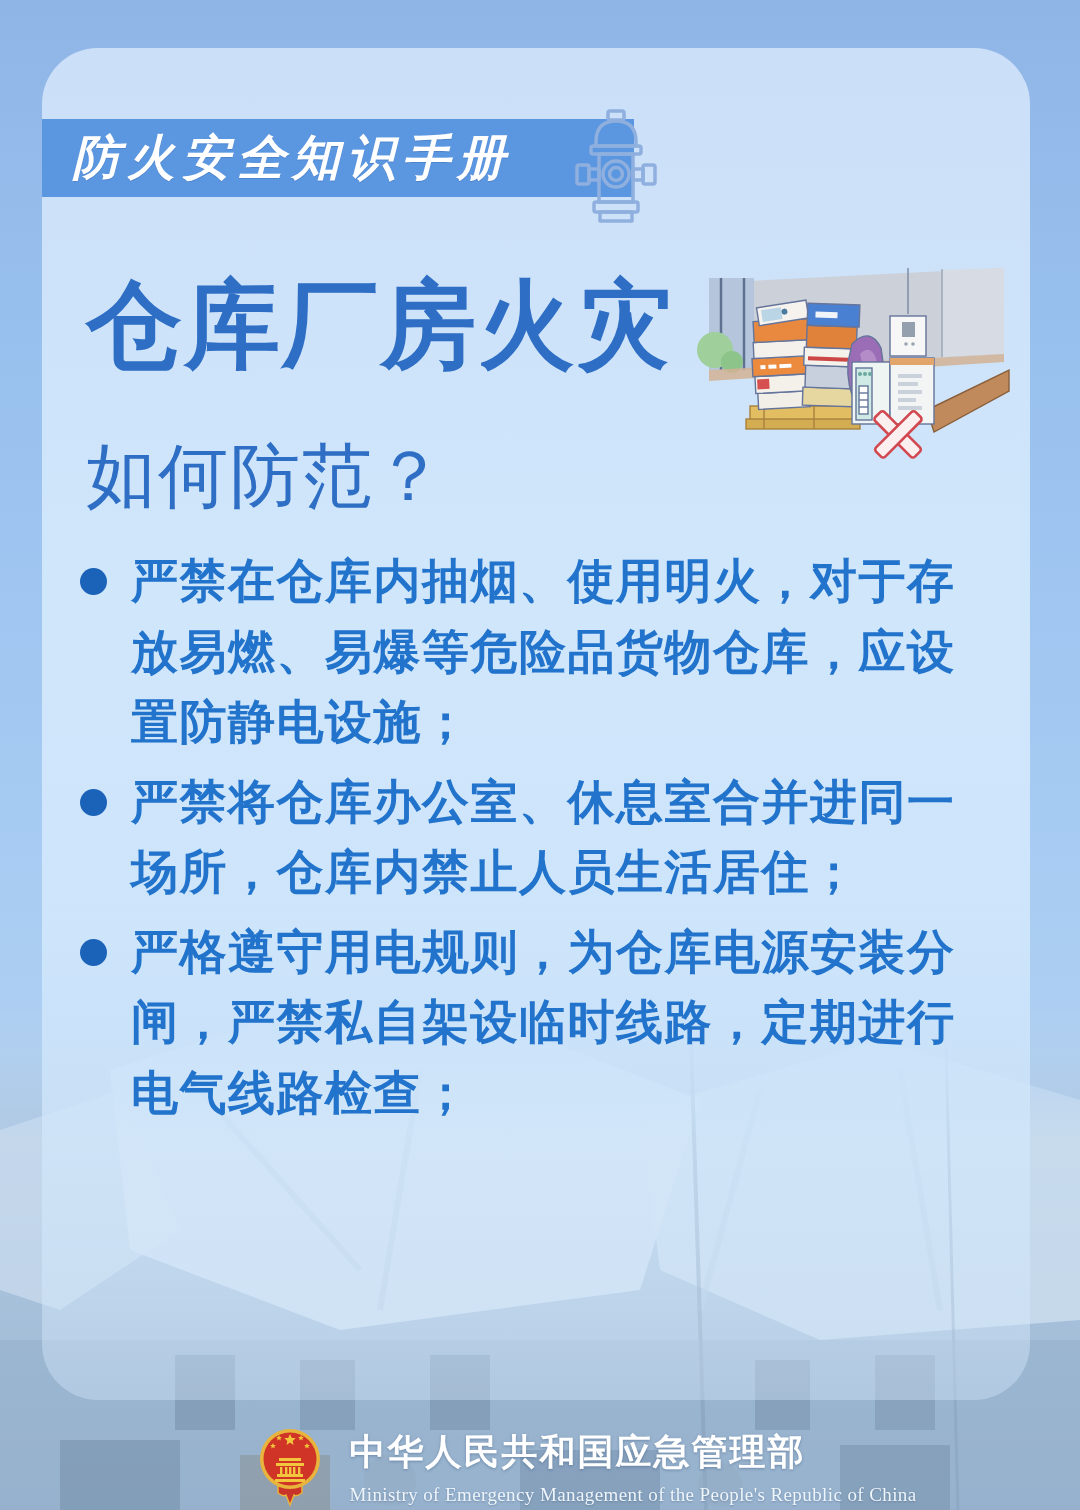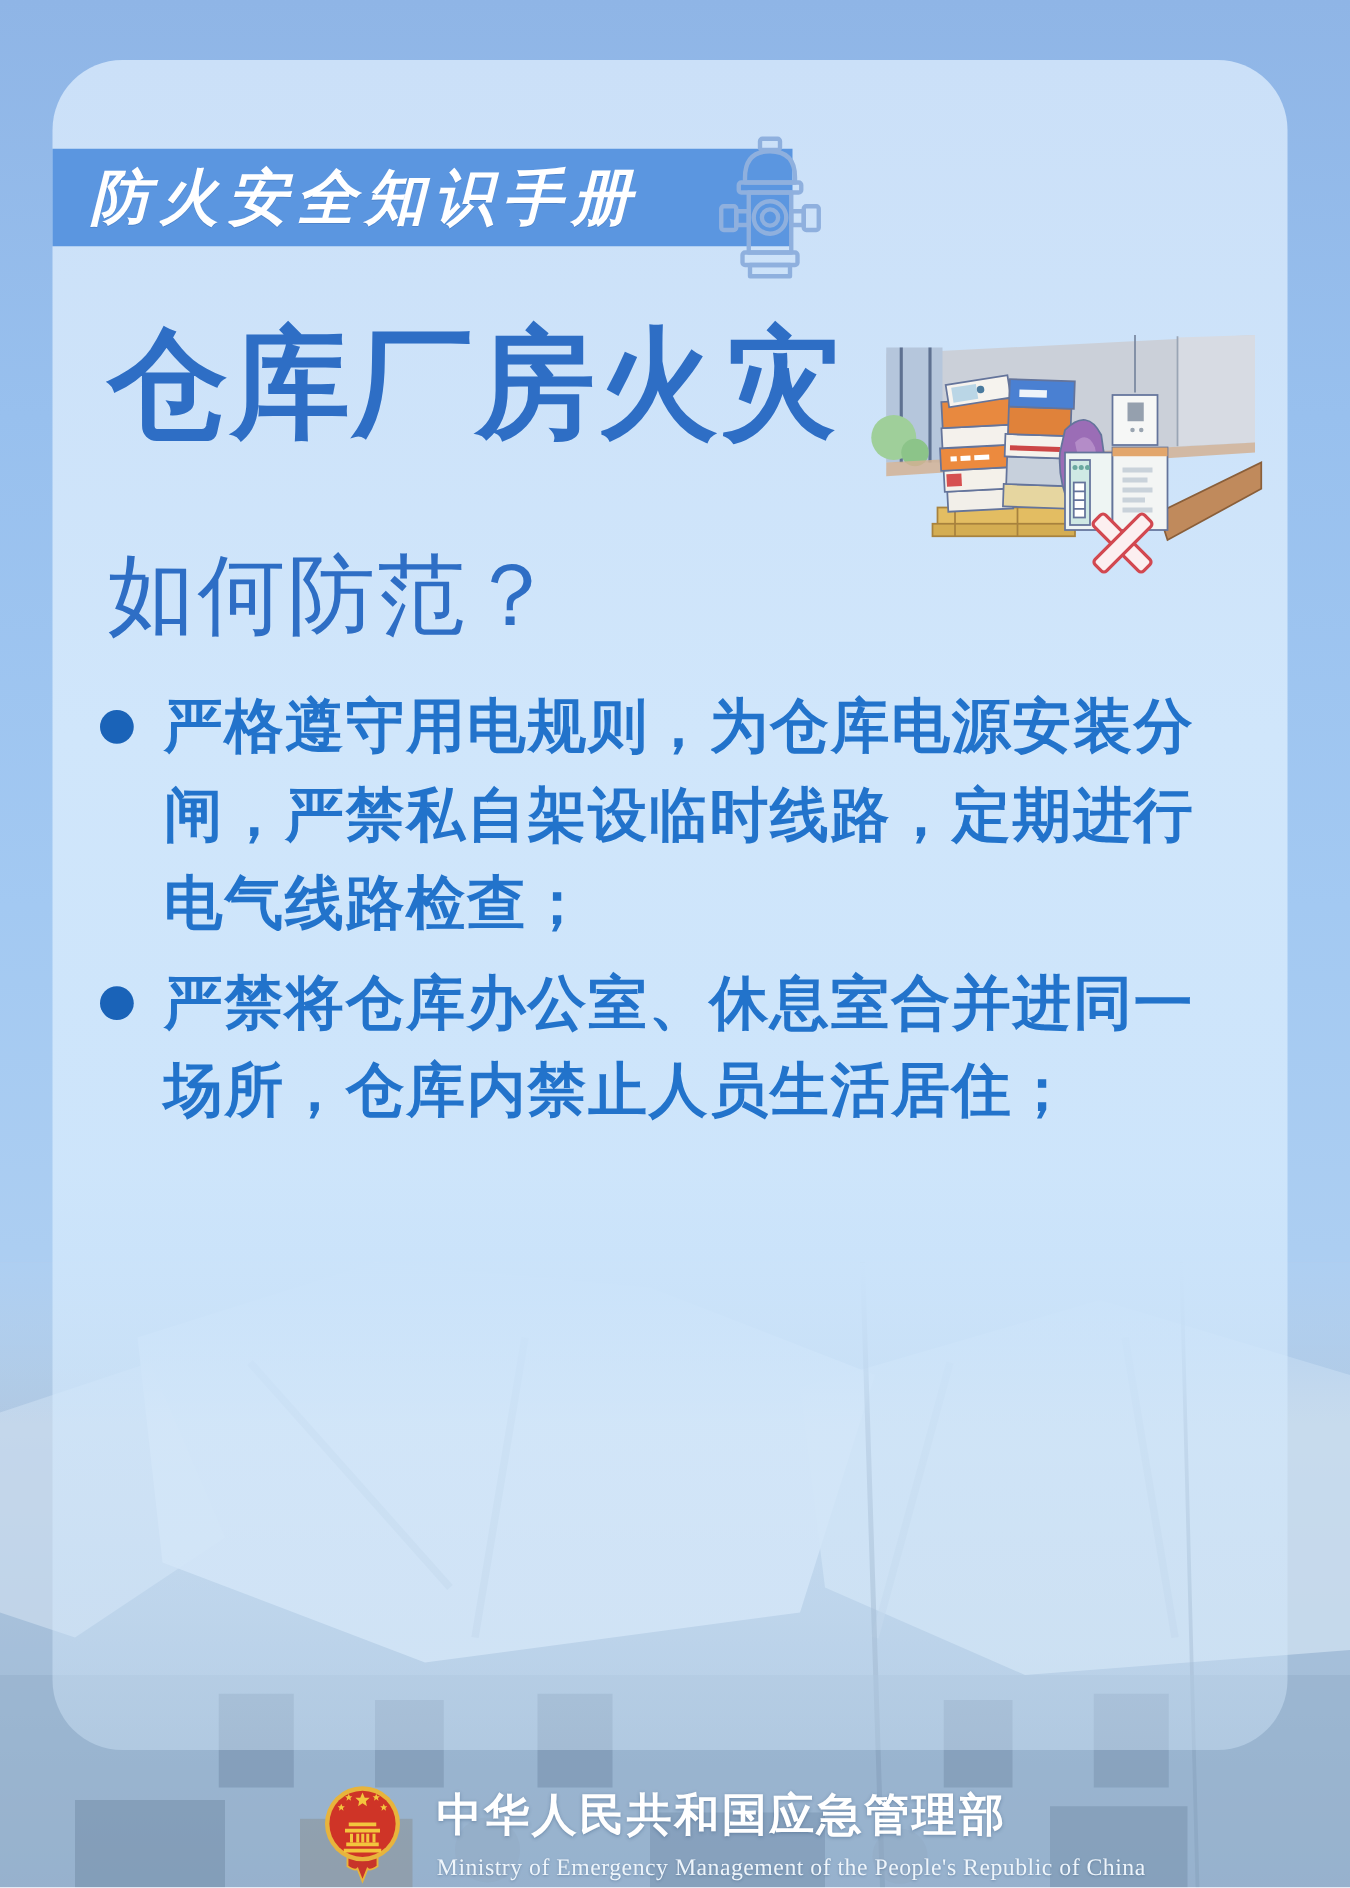--- a/index.html
+++ b/index.html
@@ -34,22 +34,22 @@
     display:flex; align-items:center; padding-left:30px;
   }
   .badge span{
     color:#ffffff; font-size:48px; font-weight:bold; font-style:italic;
     letter-spacing:7px; white-space:nowrap;
     text-shadow:0 1px 0 rgba(40,80,140,.25);
   }
   .hydrant{ position:absolute; left:527px; top:60px; }
 
   .title{
-    position:absolute; left:44px; top:205px;
-    font-family:Liberation Mono, monospace;
+    position:absolute; left:44px; top:216px;
+    font-family:Liberation Serif, serif;
     font-weight:bold; font-size:96px; line-height:1.3;
     color:#2e6ec5; letter-spacing:2px; white-space:nowrap;
   }
   .subtitle{
     position:absolute; left:44px; top:382px;
     font-family:"DejaVu Serif","Liberation Serif",serif;
     font-weight:normal; font-size:70px; color:#2e6ec5; letter-spacing:2px;
     white-space:nowrap;
   }
   .illus{ position:absolute; left:652px; top:210px; }
@@ -233,25 +233,29 @@
         <rect x="176" y="170" width="56" height="13" rx="3" fill="#fceff0" stroke="#d24850" stroke-width="2.6" transform="rotate(45 204 176)"></rect>
         <rect x="176" y="170" width="56" height="13" rx="3" fill="#fceff0" stroke="#d24850" stroke-width="2.6" transform="rotate(-45 204 176)"></rect>
       </g>
     </svg>
 
     <h2 class="subtitle">如何防范？</h2>
 
     <ul class="bullets">
       <li>
         <span class="dot"></span>
-        <span class="tip-text">严格遵守用电规则，为仓库电源安装分闸，严禁私自架设临时线路，定期进行电气线路检查；</span>
+        <span class="tip-text">严禁在仓库内抽烟、使用明火，对于存放易燃、易爆等危险品货物仓库，应设置防静电设施；</span>
       </li>
       <li>
         <span class="dot"></span>
         <span class="tip-text">严禁将仓库办公室、休息室合并进同一场所，仓库内禁止人员生活居住；</span>
+      </li>
+      <li>
+        <span class="dot"></span>
+        <span class="tip-text">严格遵守用电规则，为仓库电源安装分闸，严禁私自架设临时线路，定期进行电气线路检查；</span>
       </li>
     </ul>
   </div>
 
   <div class="footer">
     <svg width="64" height="80" viewBox="0 0 64 80">
       <defs>
         <polygon id="st" points="0,-6 1.8,-1.9 5.7,-1.9 2.7,0.9 3.5,5 0,2.5 -3.5,5 -2.7,0.9 -5.7,-1.9 -1.8,-1.9" fill="#f3c53d"></polygon>
       </defs>
       <path d="M20,56 Q32,64 44,56 L44,66 Q38,70 36,68 L32,78 L28,68 Q26,70 20,66 Z" fill="#c8342a" stroke="#e8b43c" stroke-width="1.5"></path>

